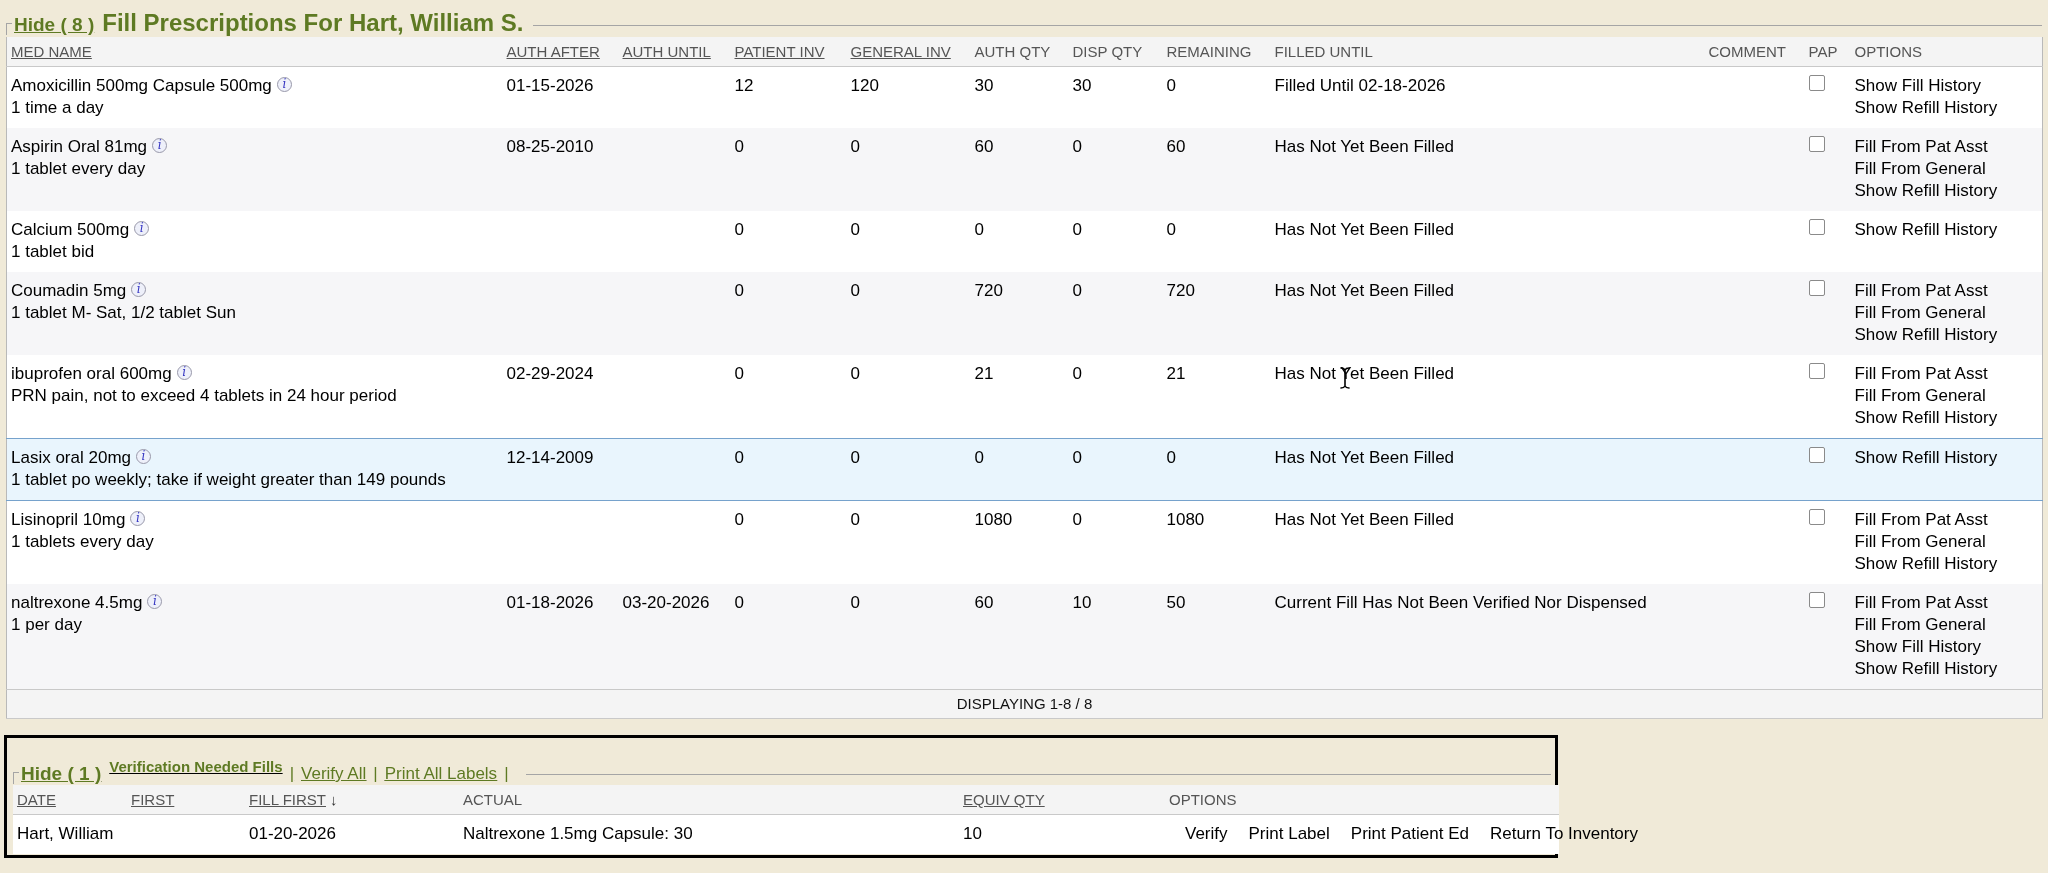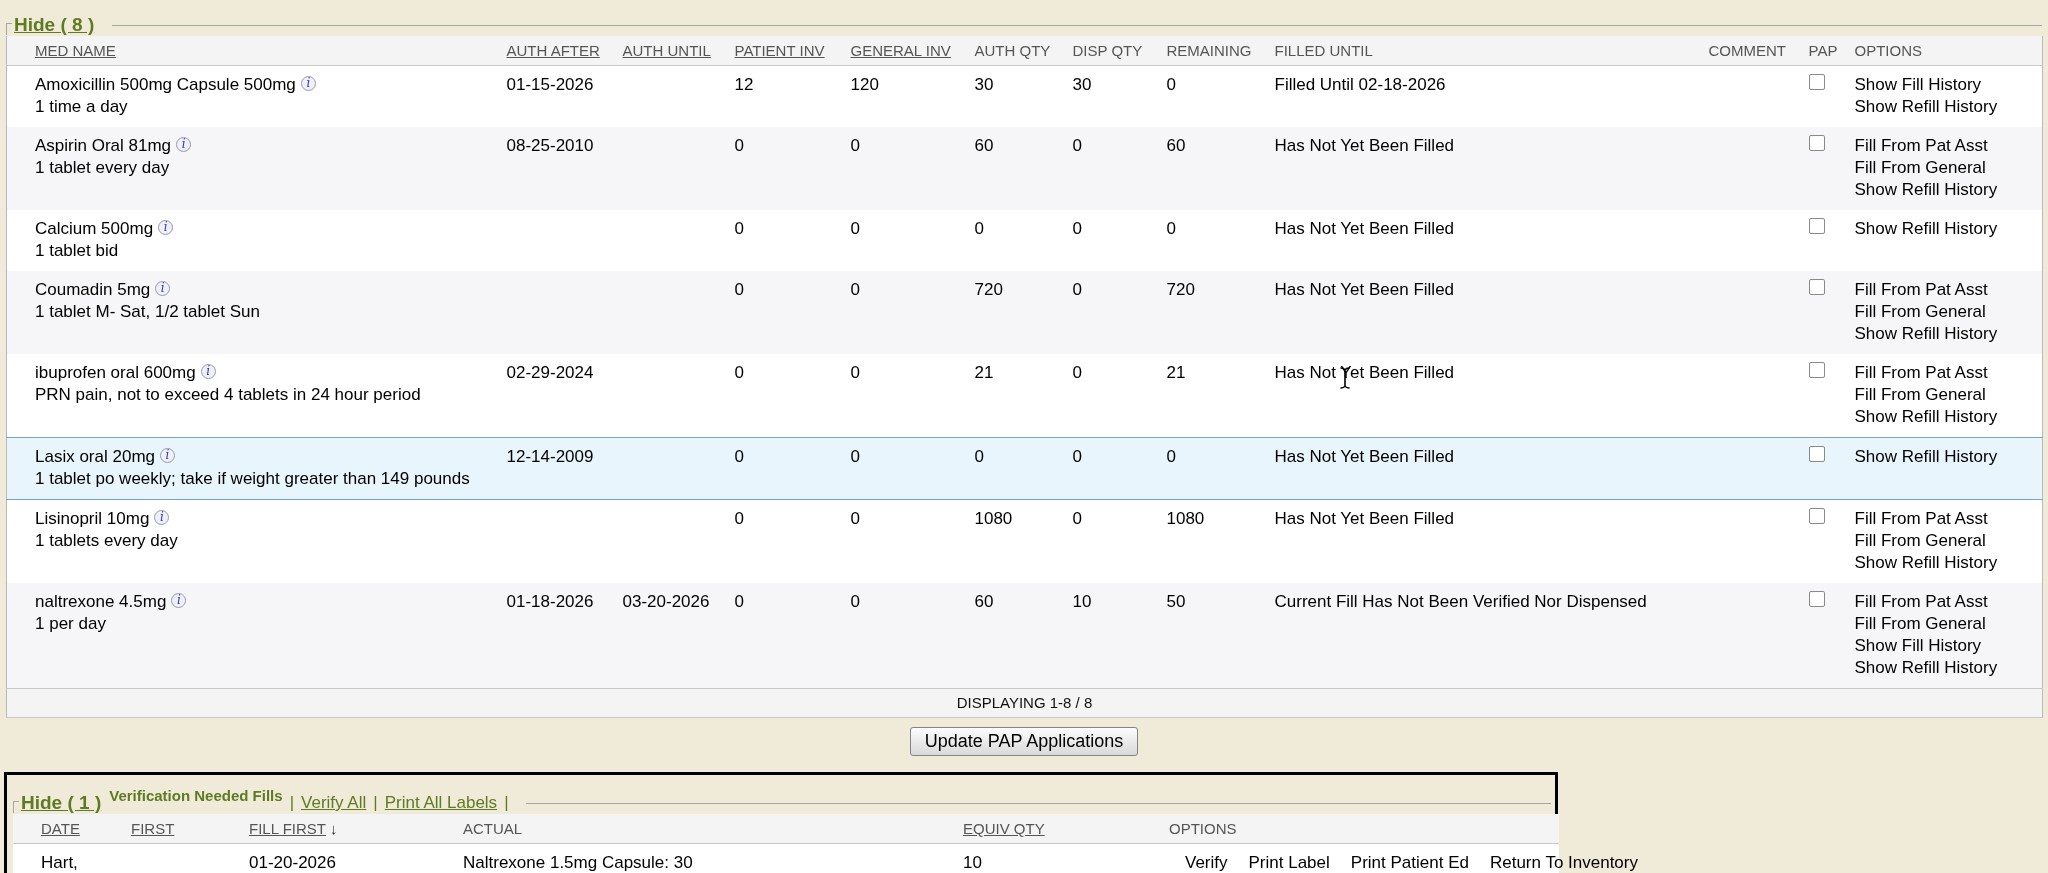--- a/index.html
+++ b/index.html
@@ -32,51 +32,52 @@
   table{border-collapse:collapse;table-layout:fixed;background:#fff;
         border-left:1px solid var(--tbl-border);border-right:1px solid var(--tbl-border);}
   table.main{width:2036px;}
   table.vnf{width:1546px;border:none;}
   thead th{background:var(--header-bg);border-bottom:1px solid var(--line);text-align:left;
            font-weight:normal;color:#555;font-size:15px;padding:6px 4px 6px 0;white-space:nowrap;}
   th .col-label{color:#555;}
   th.sortable .col-label{text-decoration:underline;cursor:pointer;}
   .sort-icon{margin-left:4px;color:#333;font-weight:bold;font-size:15px;}
   td{vertical-align:top;padding:8px 6px 9px 0;font-size:17px;line-height:22px;}
-  .first-col{padding-left:28px;}
+  .first-col{padding-left:4px;}
   tr.alt{background:var(--alt-row);}
   tr.hl{background:var(--hl-bg);}
   tr.hl td{border-top:1px solid var(--hl-border);border-bottom:1px solid var(--hl-border);}
   .med-name{white-space:nowrap;}
   .info-icon{display:inline-block;width:15px;height:15px;border:1px solid #99a;border-radius:50%;
              background:#eef0fa;color:#3636c2;font-style:italic;font-family:"DejaVu Serif",serif;
              font-size:12px;line-height:13px;text-align:center;margin-left:5px;vertical-align:3px;cursor:pointer;}
   .checkbox{display:inline-block;width:16px;height:16px;border:1px solid #8a8a8a;background:#fff;
             border-radius:2px;cursor:pointer;}
   .option-link{cursor:pointer;white-space:nowrap;}
   .vnf-option{margin-right:5px;margin-left:16px;}
   tr.displaying td{background:var(--header-bg);border-top:1px solid var(--line);border-bottom:1px solid var(--line);
                    text-align:center;font-size:15px;color:#111;padding:5px 4px;line-height:18px;}
 
   .btn-row{text-align:center;margin-top:9px;}
   .btn{font-family:"Liberation Sans",sans-serif;font-size:18px;color:#000;padding:3px 14px;
        border:1px solid #858585;border-radius:3px;background:linear-gradient(#fdfdfd,#d9d9d9);cursor:pointer;}
 
   .black-box{margin:16px 0 0 4px;width:1554px;border:3px solid #000;background:var(--page-bg);padding:0 0 1px 2px;}
-  .black-box .legend-row{padding-top:12px;}
+  .black-box .legend-row{padding-top:20px;text-decoration:underline;}
 
   .cursor{position:absolute;left:1338px;top:366px;pointer-events:none;}
 </style>
 </head>
 <body>
 
 <div class="section">
   <div class="legend-row">
     <span class="leg-tick"></span>
     <a class="hide-link">Hide ( 8 )</a>
+    <span class="section-title">Fill Prescriptions For Hart, William S.</span>
     <span class="legend-line"></span>
   </div>
 
   <table class="main">
     <colgroup>
       <col style="width:500px">
         <col style="width:116px">
         <col style="width:112px">
         <col style="width:116px">
       <col style="width:124px">
@@ -270,23 +271,20 @@
           </td>
         </tr>
       </tbody>
     <tfoot>
       <tr class="displaying">
         <td colspan="12">DISPLAYING 1-8 / 8</td>
       </tr>
     </tfoot>
   </table>
 
-  <div class="btn-row">
-    <button class="btn">Update PAP Applications</button>
-  </div>
 </div>
 
 <div class="black-box">
   <div class="section" style="margin:0 4px;">
     <div class="legend-row">
       <span class="leg-tick"></span>
       <a class="hide-link">Hide ( 1 )</a>
       <span class="section-title small">Verification Needed Fills</span>
       <span class="sep">|</span>
       <a class="legend-link">Verify All</a>

